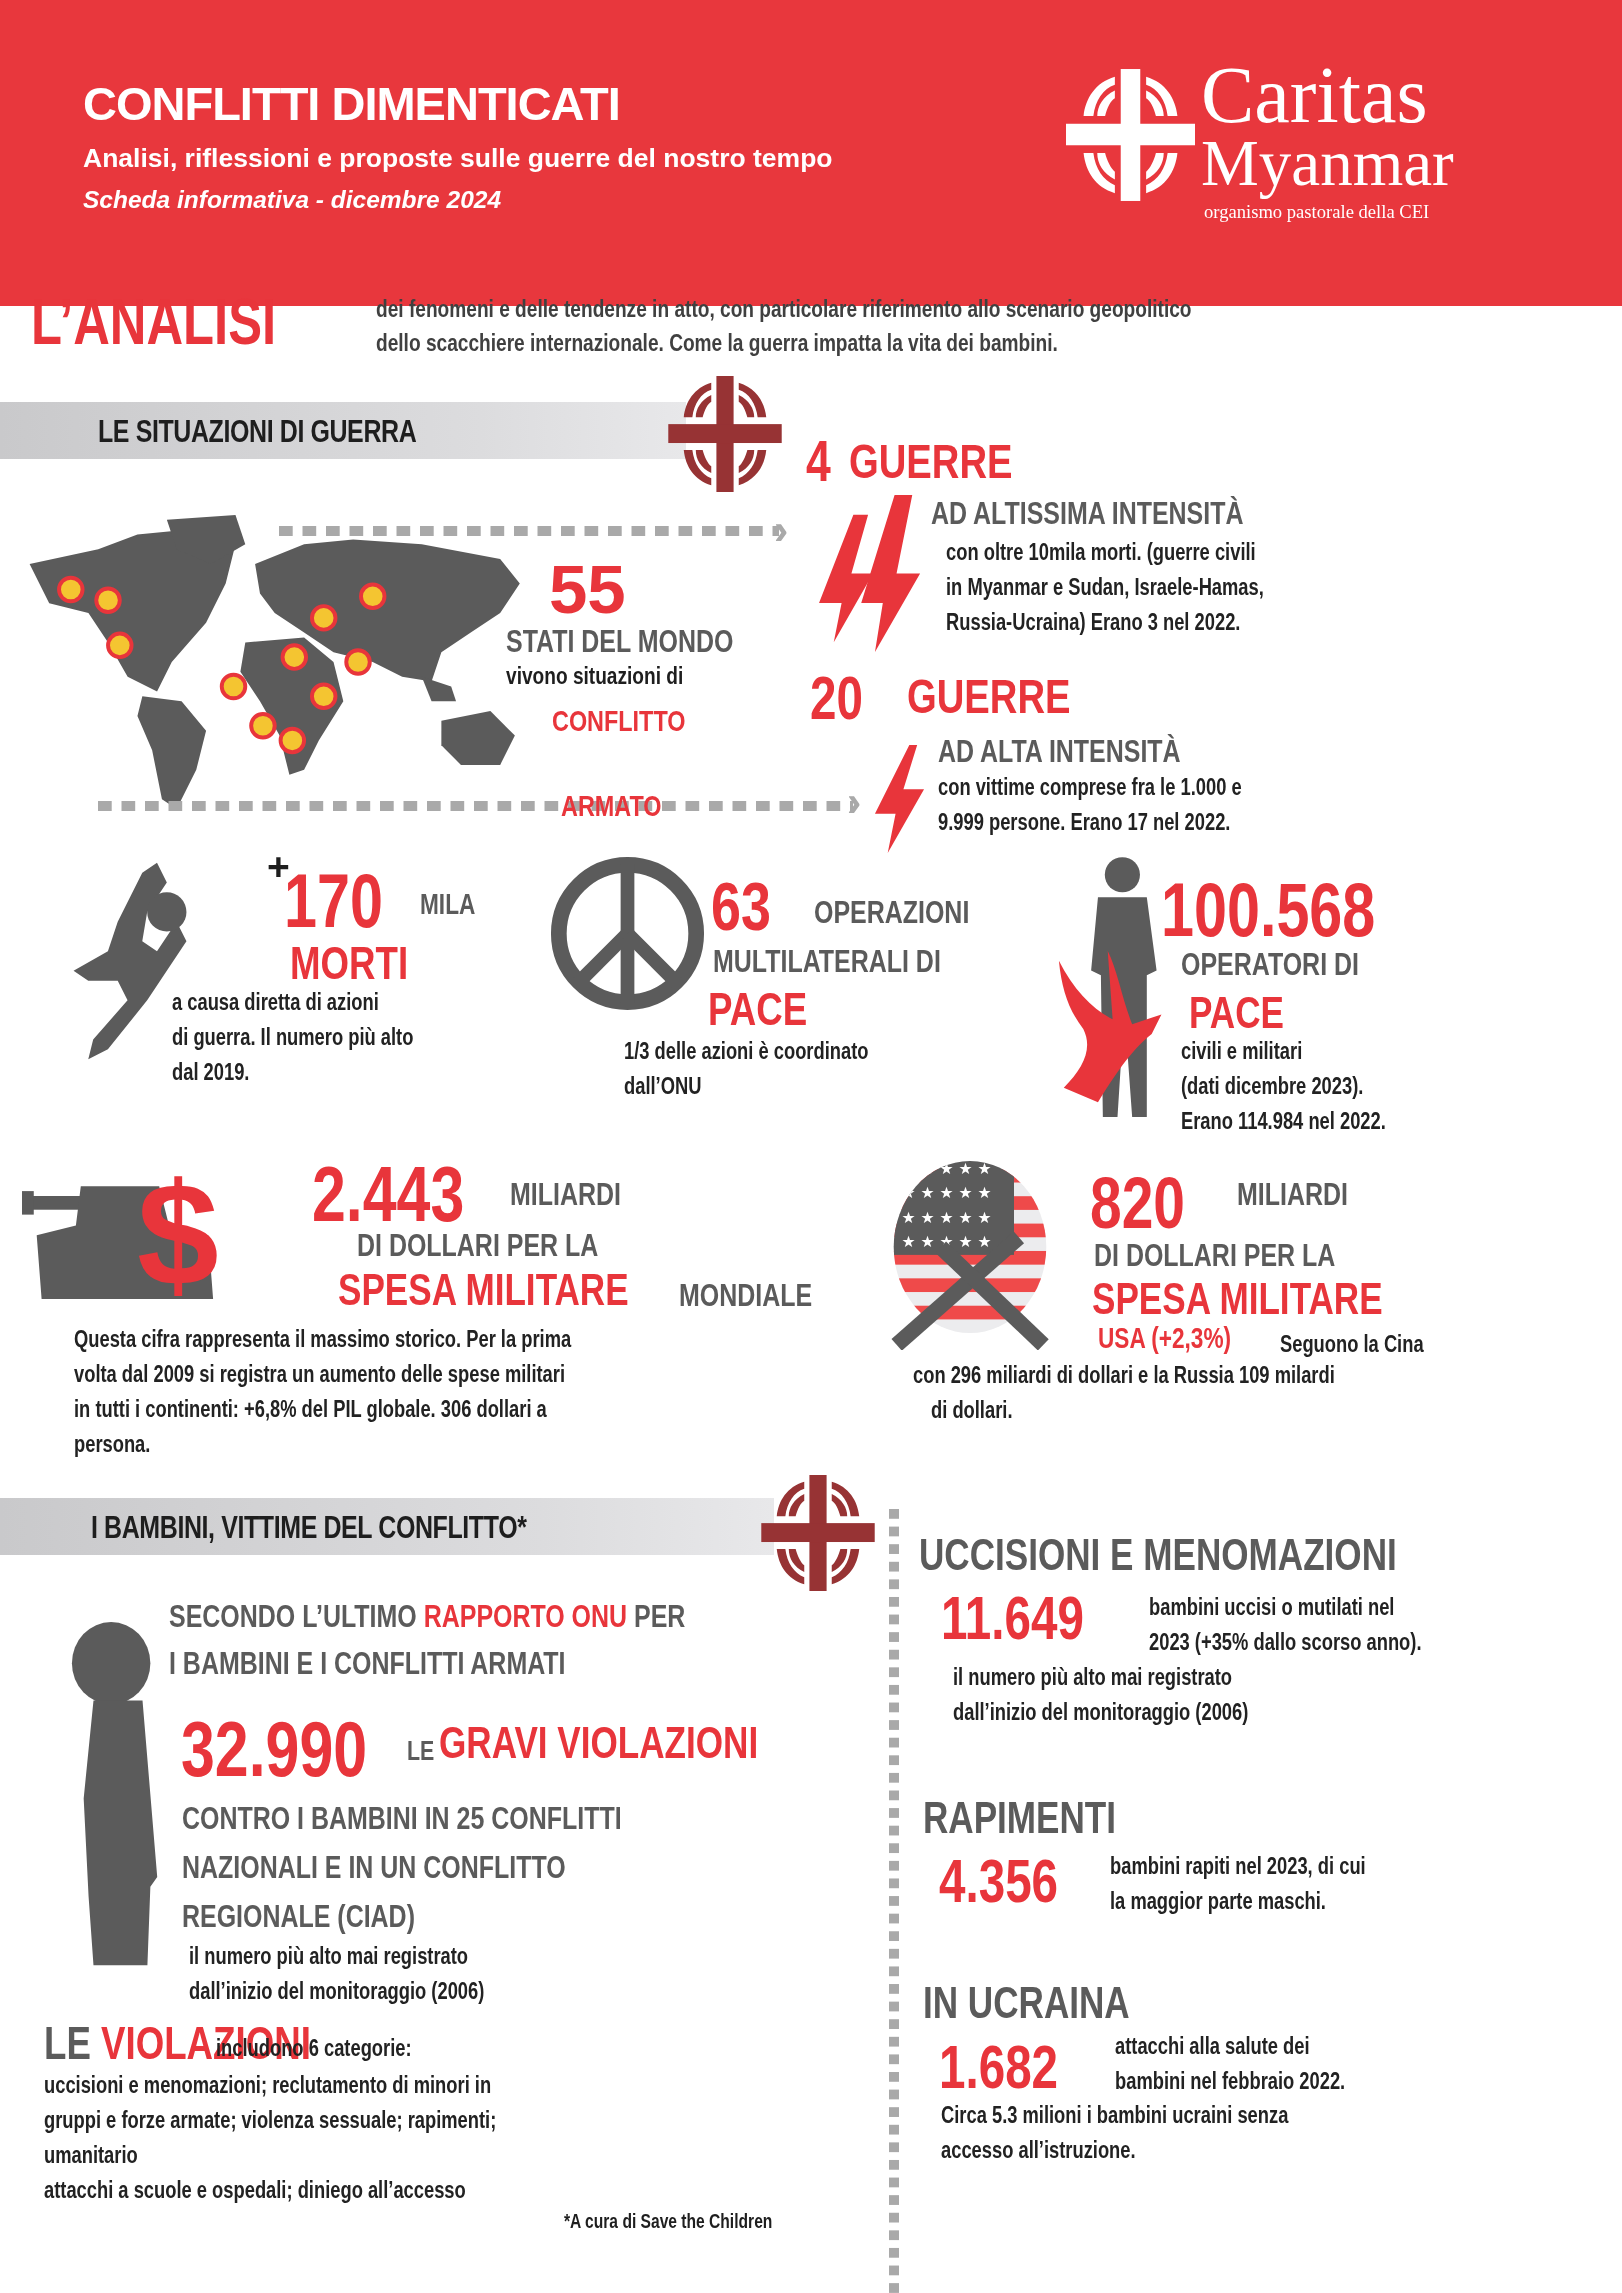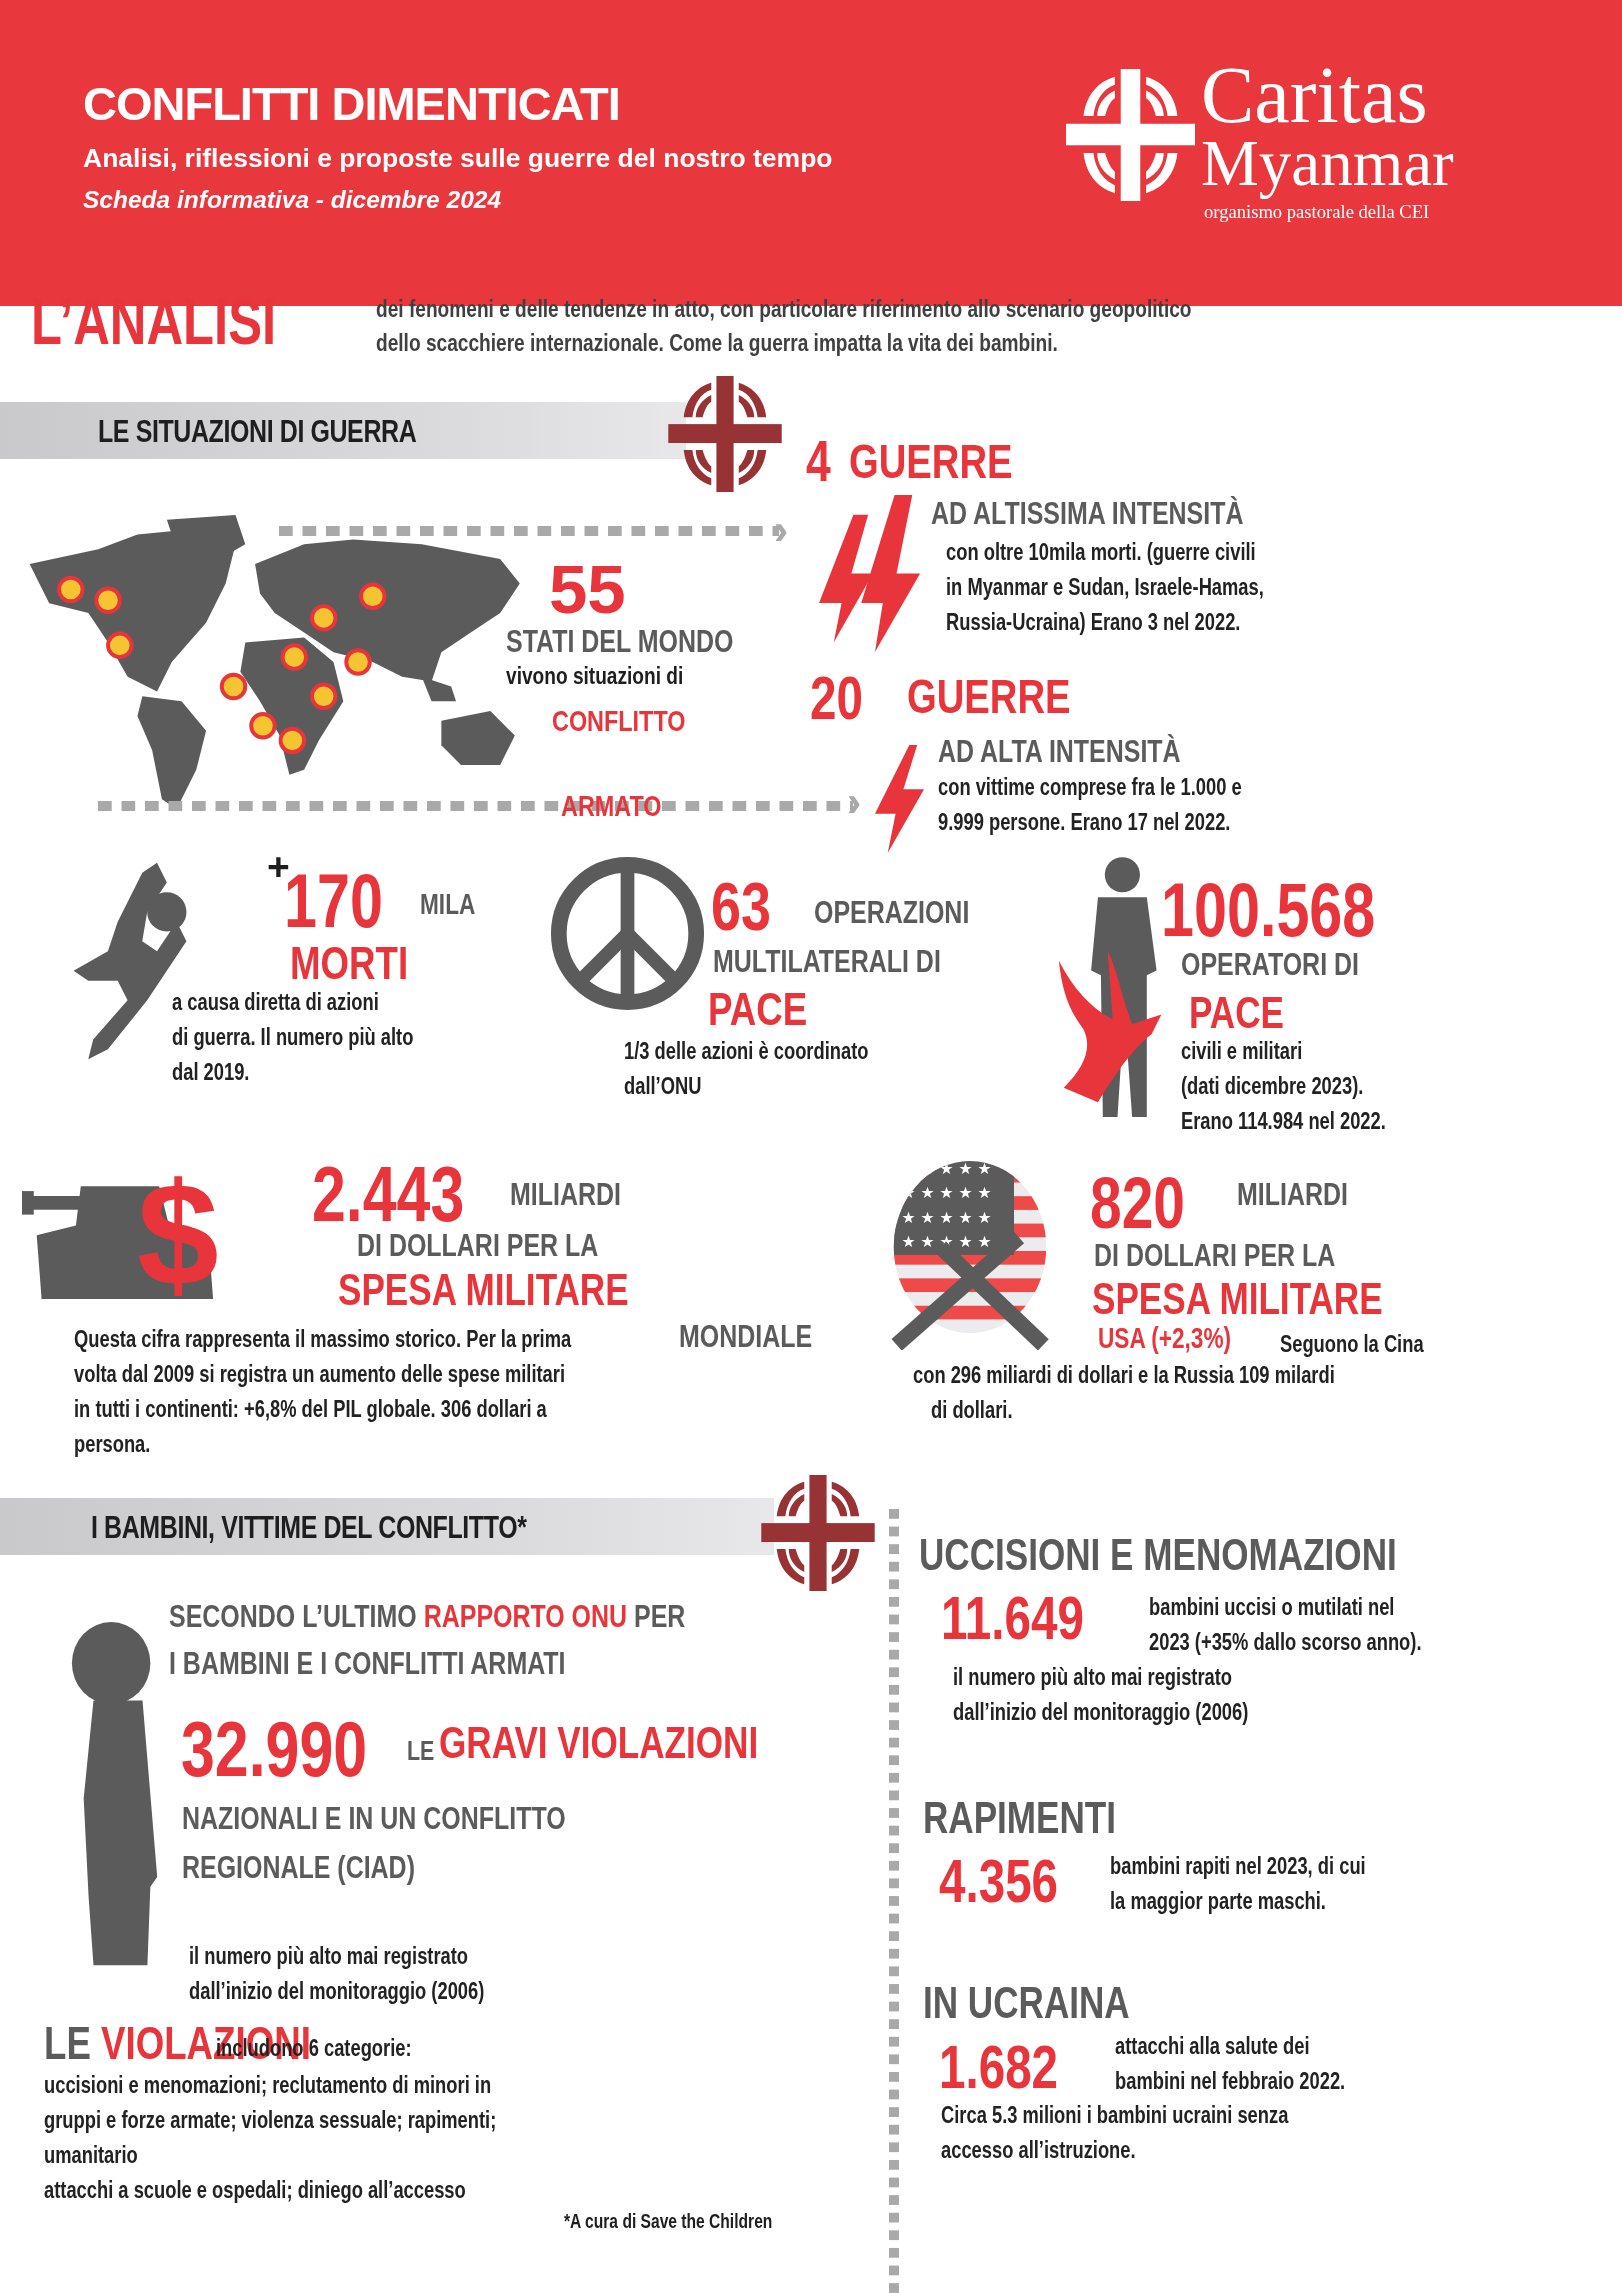--- a/index.html
+++ b/index.html
@@ -195,21 +195,21 @@
     <rect x="5" y="10" width="90" height="14"></rect>
     <rect x="0" y="5" width="12" height="24"></rect>
     <path d="M60 0 L140 0 L150 40 L190 50 L195 115 L20 115 L15 50 L55 40 Z"></path>
   </g>
 </svg>
 <div class="abs num red" style="left:137px; top:1161px; font-size:147px; line-height:1;">$</div>
 <div class="abs num red" style="left:312px; top:1155px; font-size:78px;"><span class="sq">2.443</span></div>
 <div class="abs grey b" style="left:510px; top:1176px; font-size:32px;"><span class="sq">MILIARDI</span></div>
 <div class="abs grey b" style="left:357px; top:1227px; font-size:32px;"><span class="sq">DI DOLLARI  PER LA</span></div>
 <div class="abs num red" style="left:338px; top:1267px; font-size:45px;"><span class="sq">SPESA MILITARE</span></div>
-<div class="abs grey b" style="left:679px; top:1277px; font-size:32px;margin-top:41px;"><span class="sq">MONDIALE</span></div>
+<div class="abs grey b" style="left:679px; top:1277px; font-size:32px;"><span class="sq">MONDIALE</span></div>
 <div class="abs body-txt" style="left:74px; top:1322px;">
   <div class="sq">Questa cifra rappresenta il massimo storico.  Per la prima</div><br>
   <div class="sq" style="margin-top:-35px">volta dal 2009 si registra un aumento delle spese militari</div><br>
   <div class="sq" style="margin-top:-35px">in tutti i continenti: +6,8% del PIL globale. 306 dollari a</div><br>
   <div class="sq" style="margin-top:-35px">persona.</div>
 </div>
 
 <svg class="abs" style="left:882px; top:1149px; width:176px; height:201px;" viewBox="0 0 180 205">
   <defs>
       <clipPath id="fc">
@@ -278,20 +278,21 @@
 
 <div class="abs grey b" style="left:169px; top:1598px; font-size:32px;">
   <span class="sq"><span>SECONDO L’ULTIMO </span><span class="red">RAPPORTO ONU</span><span> PER</span></span>
 </div>
 <div class="abs grey b" style="left:169px; top:1645px; font-size:32px;"><span class="sq">I BAMBINI E I CONFLITTI ARMATI</span></div>
 
 <div class="abs num red" style="left:181px; top:1710px; font-size:78px;"><span class="sq">32.990</span></div>
 <div class="abs grey b" style="left:407px; top:1735px; font-size:27.4px;"><span class="sq">LE</span></div>
 <div class="abs num red" style="left:439px; top:1720px; font-size:45px;"><span class="sq">GRAVI VIOLAZIONI</span></div>
 <div class="abs grey b" style="left:182px; top:1794px; font-size:32px; line-height:49px;">
+  <div><span class="sq">CONTRO I BAMBINI IN 25 CONFLITTI</span></div>
   <div><span class="sq">NAZIONALI E IN UN CONFLITTO</span></div>
   <div><span class="sq">REGIONALE (CIAD)</span></div>
 </div>
 <div class="abs body-txt" style="left:189px; top:1939px;">
   <div><span class="sq">il numero più alto mai registrato</span></div>
   <div><span class="sq">dall’inizio del monitoraggio (2006)</span></div>
 </div>
 
 <div class="abs b" style="left:44px; top:2019px; font-size:47px; line-height:1;">
   <span class="sq"><span class="grey">LE</span> <span class="red">VIOLAZIONI</span></span>

